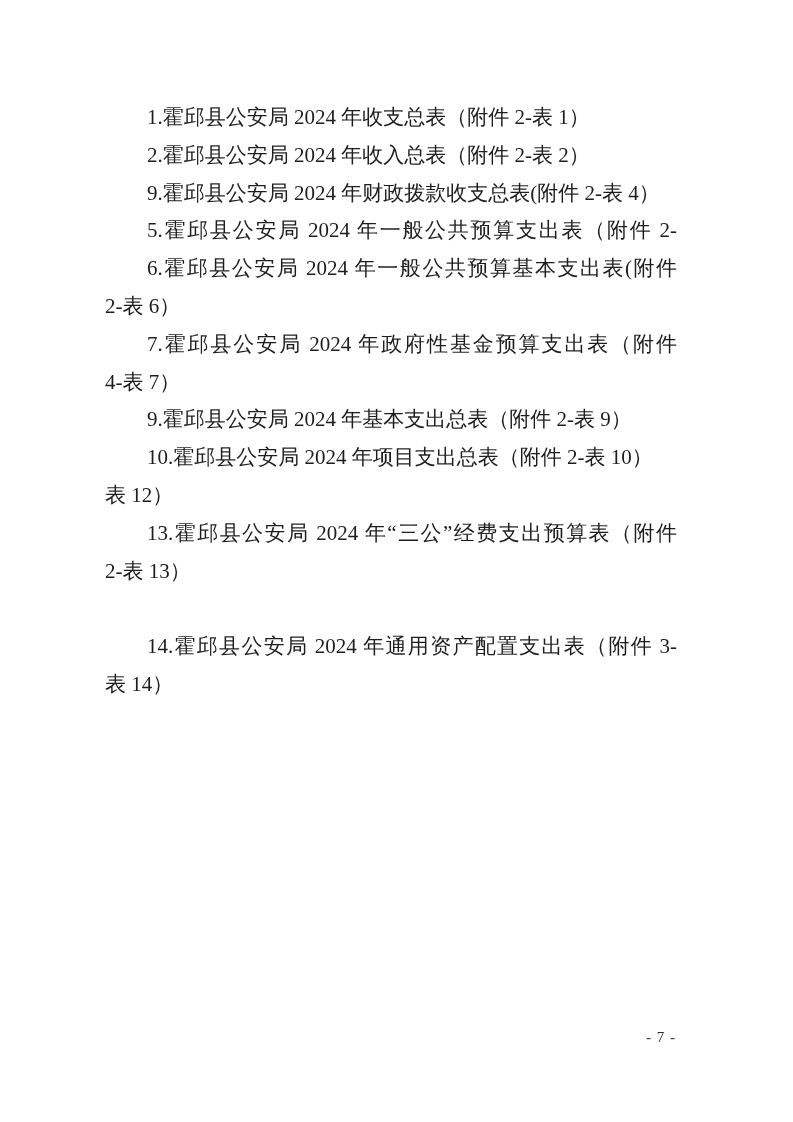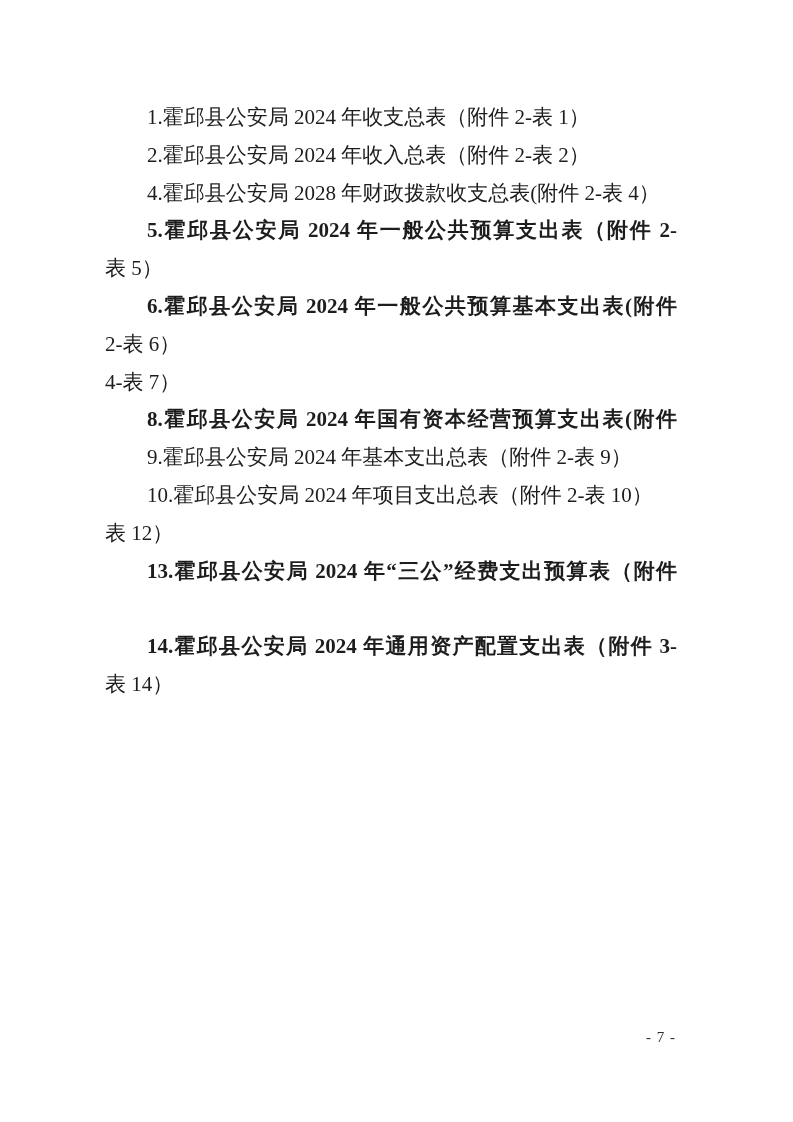--- a/index.html
+++ b/index.html
@@ -36,21 +36,20 @@
     white-space: nowrap;
     overflow: visible;
   }
   .line.indent {
     padding-left: 42px;
   }
   .line.fill {
     white-space: normal;
     text-align: justify;
     text-align-last: justify;
-    font-weight: bold;
   }
   .line.blank {
     height: 37.8px;
   }
   .page-number {
     position: absolute;
     top: 1027px;
     left: 561px;
     width: 200px;
     text-align: center;
@@ -60,29 +59,29 @@
     letter-spacing: 1px;
   }
 </style>
 </head>
 <body>
 
 <div class="page">
   <main class="content">
       <div class="line indent">1.霍邱县公安局 2024 年收支总表（附件 2-表 1）</div>
       <div class="line indent">2.霍邱县公安局 2024 年收入总表（附件 2-表 2）</div>
-      <div class="line indent">4.霍邱县公安局 2028 年财政拨款收支总表(附件 2-表 4）</div>
+      <div class="line indent">9.霍邱县公安局 2024 年财政拨款收支总表(附件 2-表 4）</div>
       <div class="line indent fill">5.霍邱县公安局 2024 年一般公共预算支出表（附件 2-</div>
-      <div class="line">表 5）</div>
       <div class="line indent fill">6.霍邱县公安局 2024 年一般公共预算基本支出表(附件</div>
       <div class="line">2-表 6）</div>
+      <div class="line indent fill">7.霍邱县公安局 2024 年政府性基金预算支出表（附件</div>
       <div class="line">4-表 7）</div>
-      <div class="line indent fill">8.霍邱县公安局 2024 年国有资本经营预算支出表(附件</div>
       <div class="line indent">9.霍邱县公安局 2024 年基本支出总表（附件 2-表 9）</div>
       <div class="line indent">10.霍邱县公安局 2024 年项目支出总表（附件 2-表 10）</div>
       <div class="line">表 12）</div>
       <div class="line indent fill">13.霍邱县公安局 2024 年“三公”经费支出预算表（附件</div>
+      <div class="line">2-表 13）</div>
       <div class="line blank"></div>
       <div class="line indent fill">14.霍邱县公安局 2024 年通用资产配置支出表（附件 3-</div>
       <div class="line">表 14）</div>
     </main>
   <div class="page-number">- 7 -</div>
 </div>
 
 </body></html>

